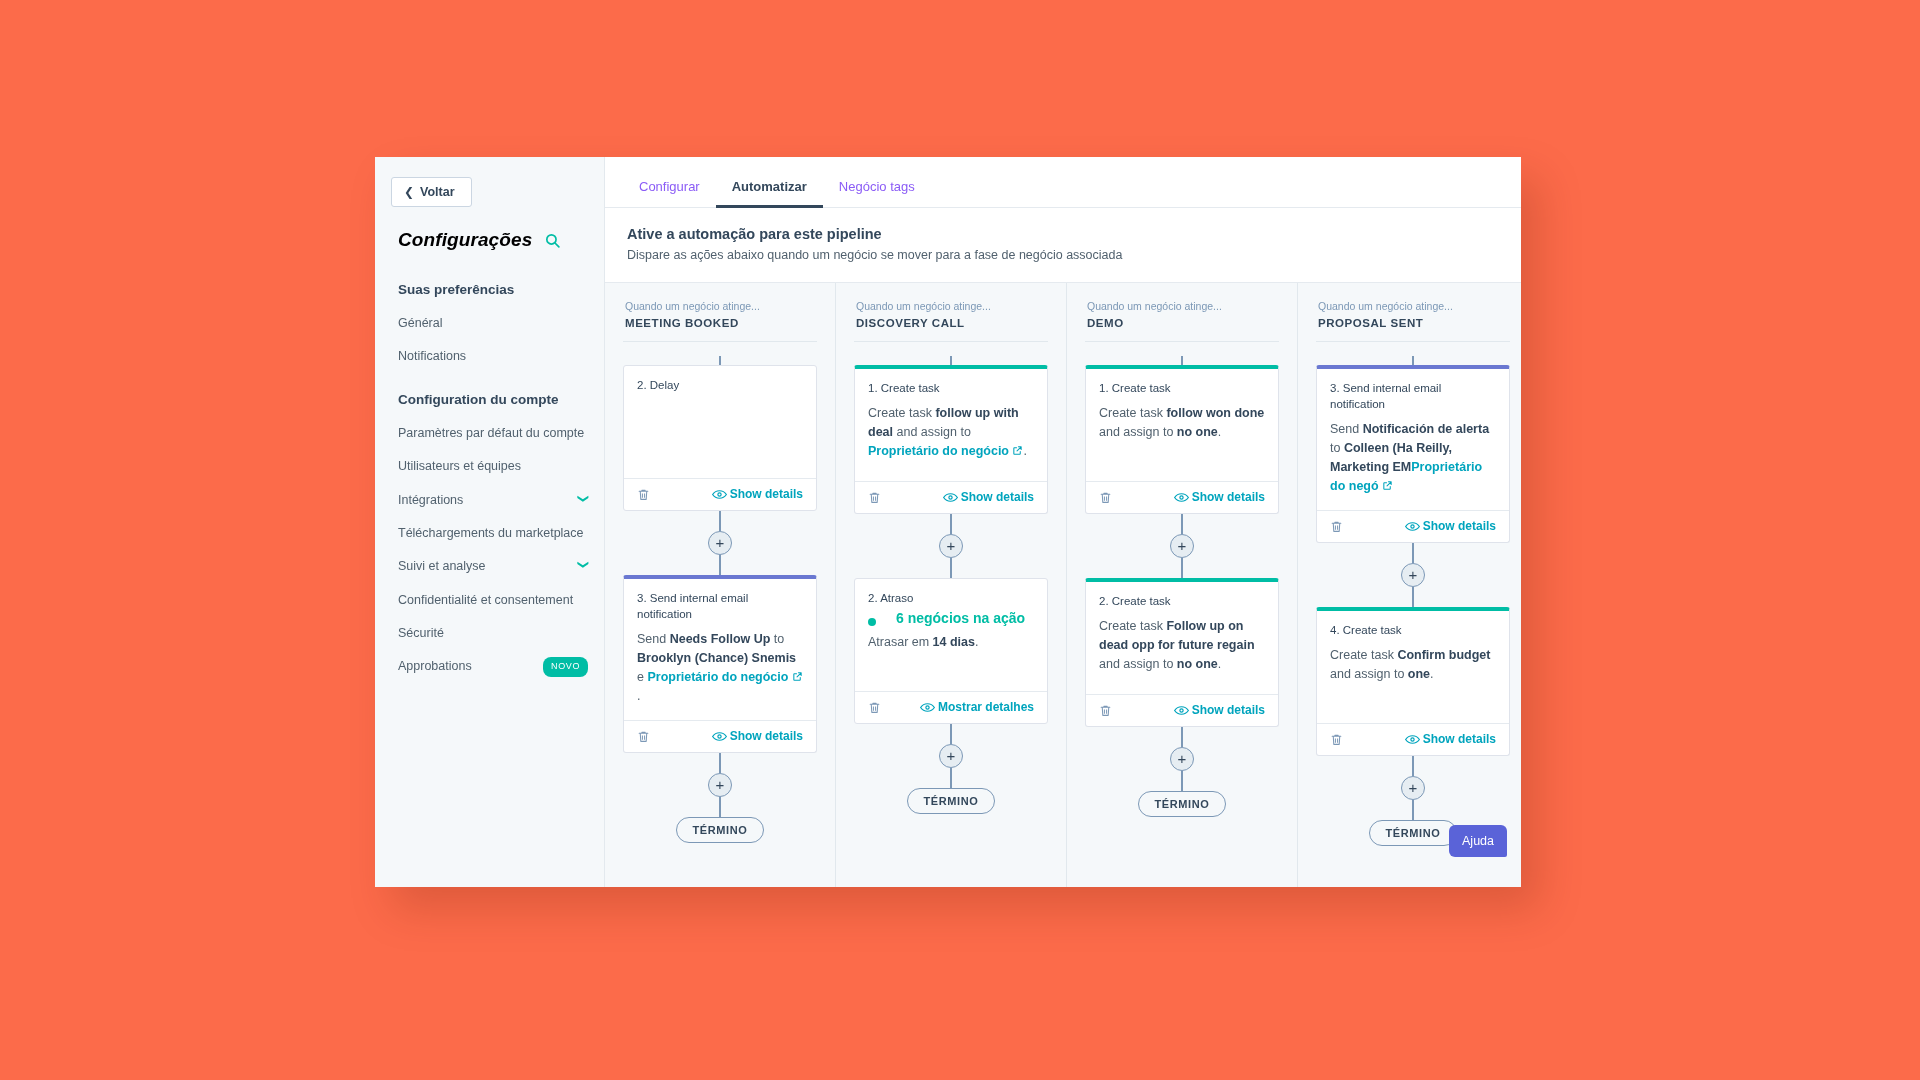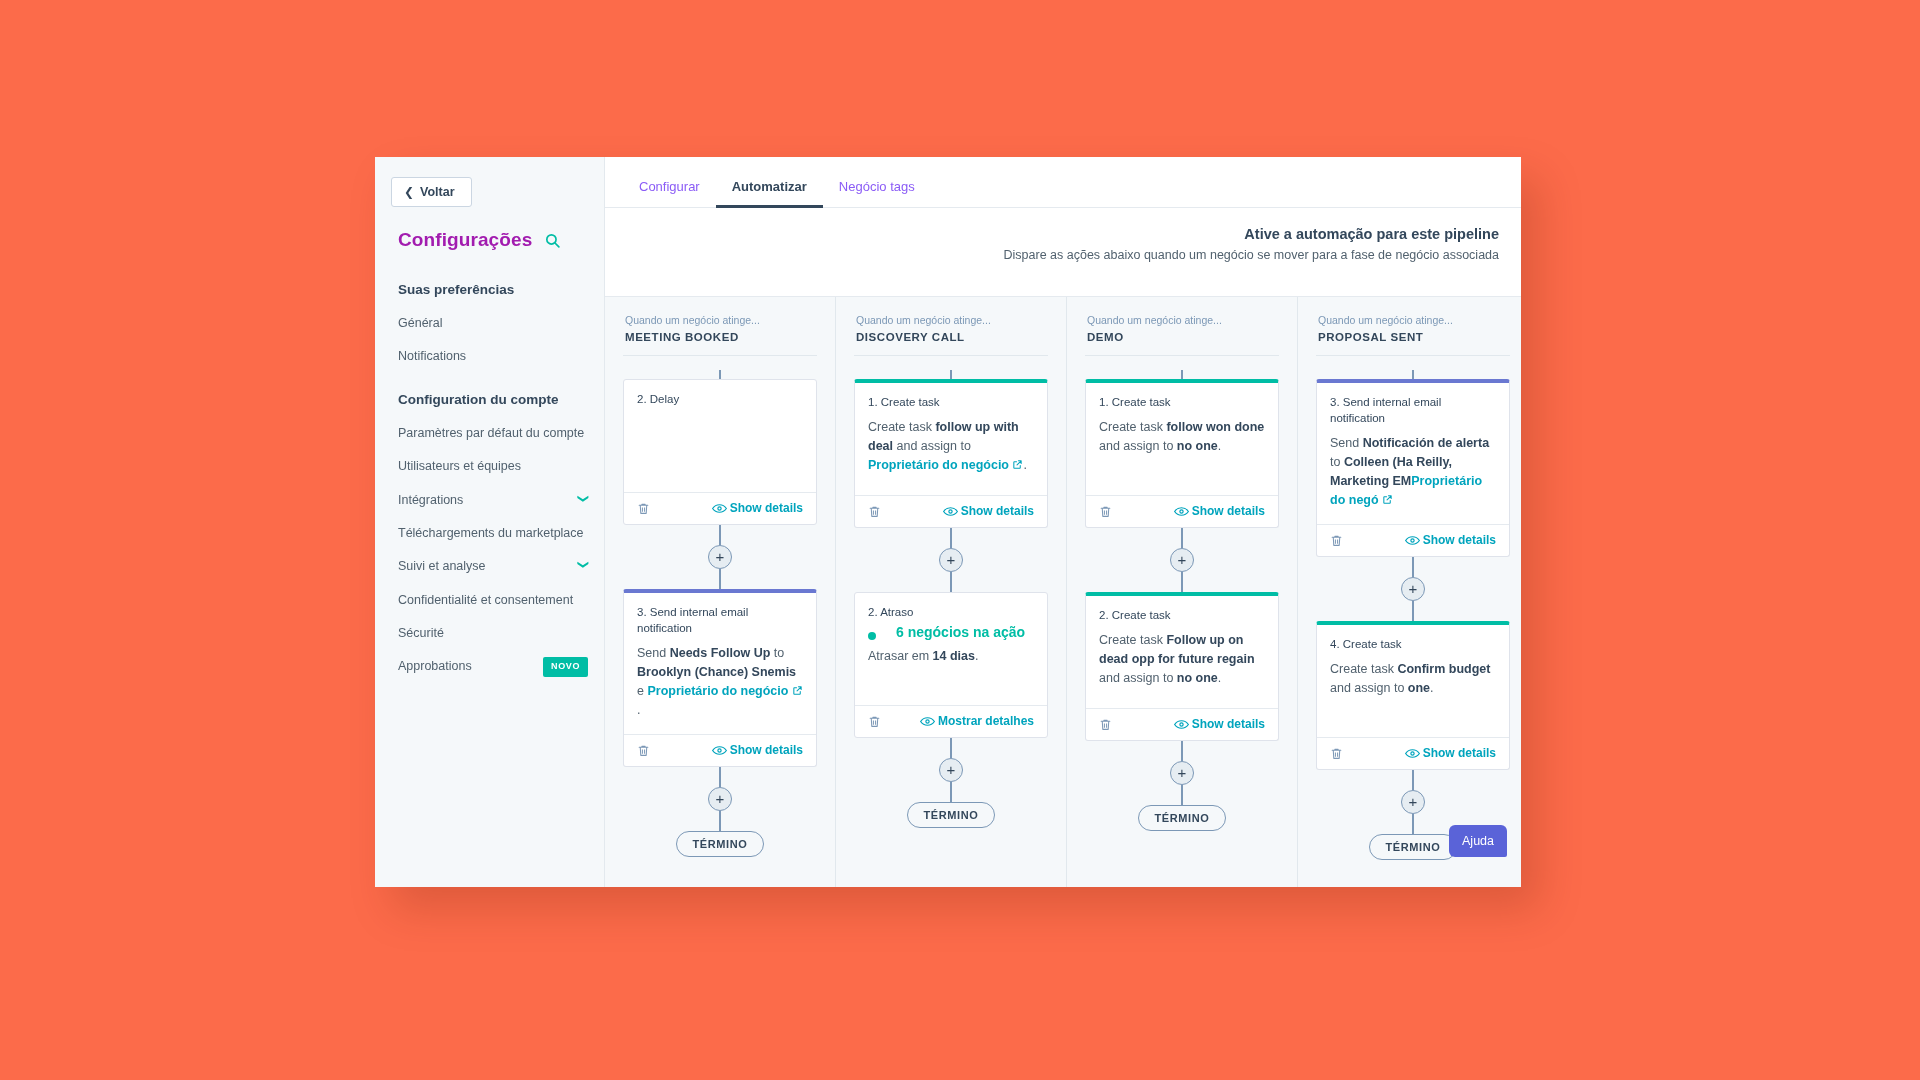--- a/index.html
+++ b/index.html
@@ -41,64 +41,64 @@
     font-size: 12.5px;
     font-weight: 600;
     cursor: pointer;
   }
   .back-btn .chev { color: #33475b; font-size: 12px; font-weight: 400; line-height: 1; }
   .settings-head {
     display: flex; align-items: center; gap: 12px;
     padding: 22px 20px 8px 23px;
   }
   .settings-title {
-    font-size: 19px; font-weight: 700; color: #a21caf; letter-spacing: .1px;
+    font-size: 19px; font-weight: 700; color: #000000; letter-spacing: .1px; font-style: italic;
   }
   .search-icon { color: #00bda5; flex: 0 0 auto; display:flex; }
   .nav { padding: 4px 0 0 0; }
   .nav-group-title {
     font-size: 13.5px; font-weight: 700; color: #33475b;
     padding: 18px 24px 8px 23px; line-height: 1.3;
   }
   .nav-item {
     display: flex; align-items: flex-start; justify-content: space-between;
     gap: 8px;
     font-size: 12.5px; color: #51616e;
     padding: 7px 16px 7px 23px;
     line-height: 1.55;
     cursor: pointer;
   }
   .nav-item .lbl { flex: 1; }
   .nav-item .chevdown { color: #00bda5; font-size: 11px; line-height: 1.4; flex: 0 0 auto; }
   .badge-new {
-    background: #00bda5; color: #fff; font-size: 9px; font-weight: 700;
-    letter-spacing: .6px; border-radius: 2px; padding: 3px 8px;
+    background: #00bda5; color: #fff; font-size: 9px; font-weight: 400;
+    letter-spacing: .6px; border-radius: 8px; padding: 3px 8px;
     align-self: center;
   }
 
   
   .main { flex: 1; display: flex; flex-direction: column; position: relative; overflow: hidden; }
   .tabs {
     display: flex; gap: 0px; padding: 14px 0 0 18px;
     border-bottom: 1px solid #e5eaef;
   }
   .tab {
     font-size: 13px; color: #8b5cf6; padding: 8px 16px 11px 16px;
     cursor: pointer; border-bottom: 3px solid transparent; margin-bottom: -1px;
     white-space: nowrap;
   }
   .tab.active { color: #33475b; font-weight: 700; border-bottom-color: #33475b; }
 
-  .section-head { padding: 18px 22px 0 22px; text-align: right; }
+  .section-head { padding: 18px 22px 0 22px; }
   .section-title { font-size: 14.5px; font-weight: 700; color: #33475b; }
   .section-sub { font-size: 12.5px; color: #51616e; margin-top: 6px; }
 
   
   .board {
-    flex: 1; display: flex; margin-top: 34px;
+    flex: 1; display: flex; margin-top: 20px;
     border-top: 1px solid #e5eaef;
     overflow: hidden;
   }
   .column {
     width: 231px; min-width: 231px;
     border-right: 1px solid #e1e8ed;
     background: #f5f8fa;
     position: relative;
     padding: 0 18px;
   }

